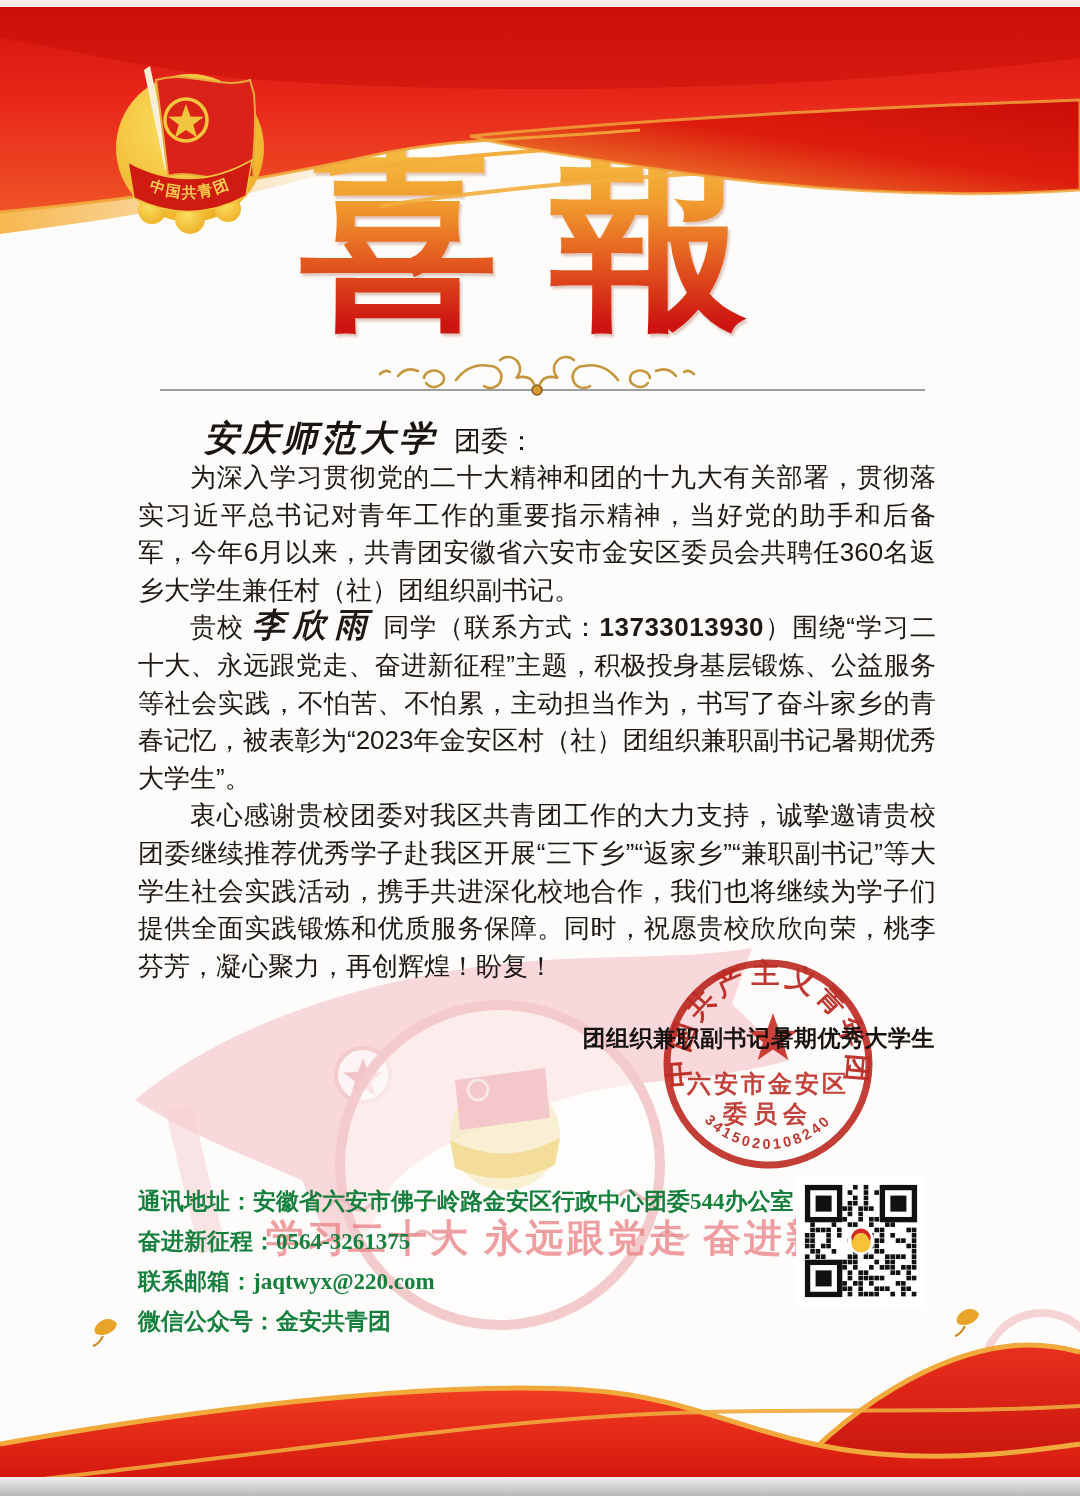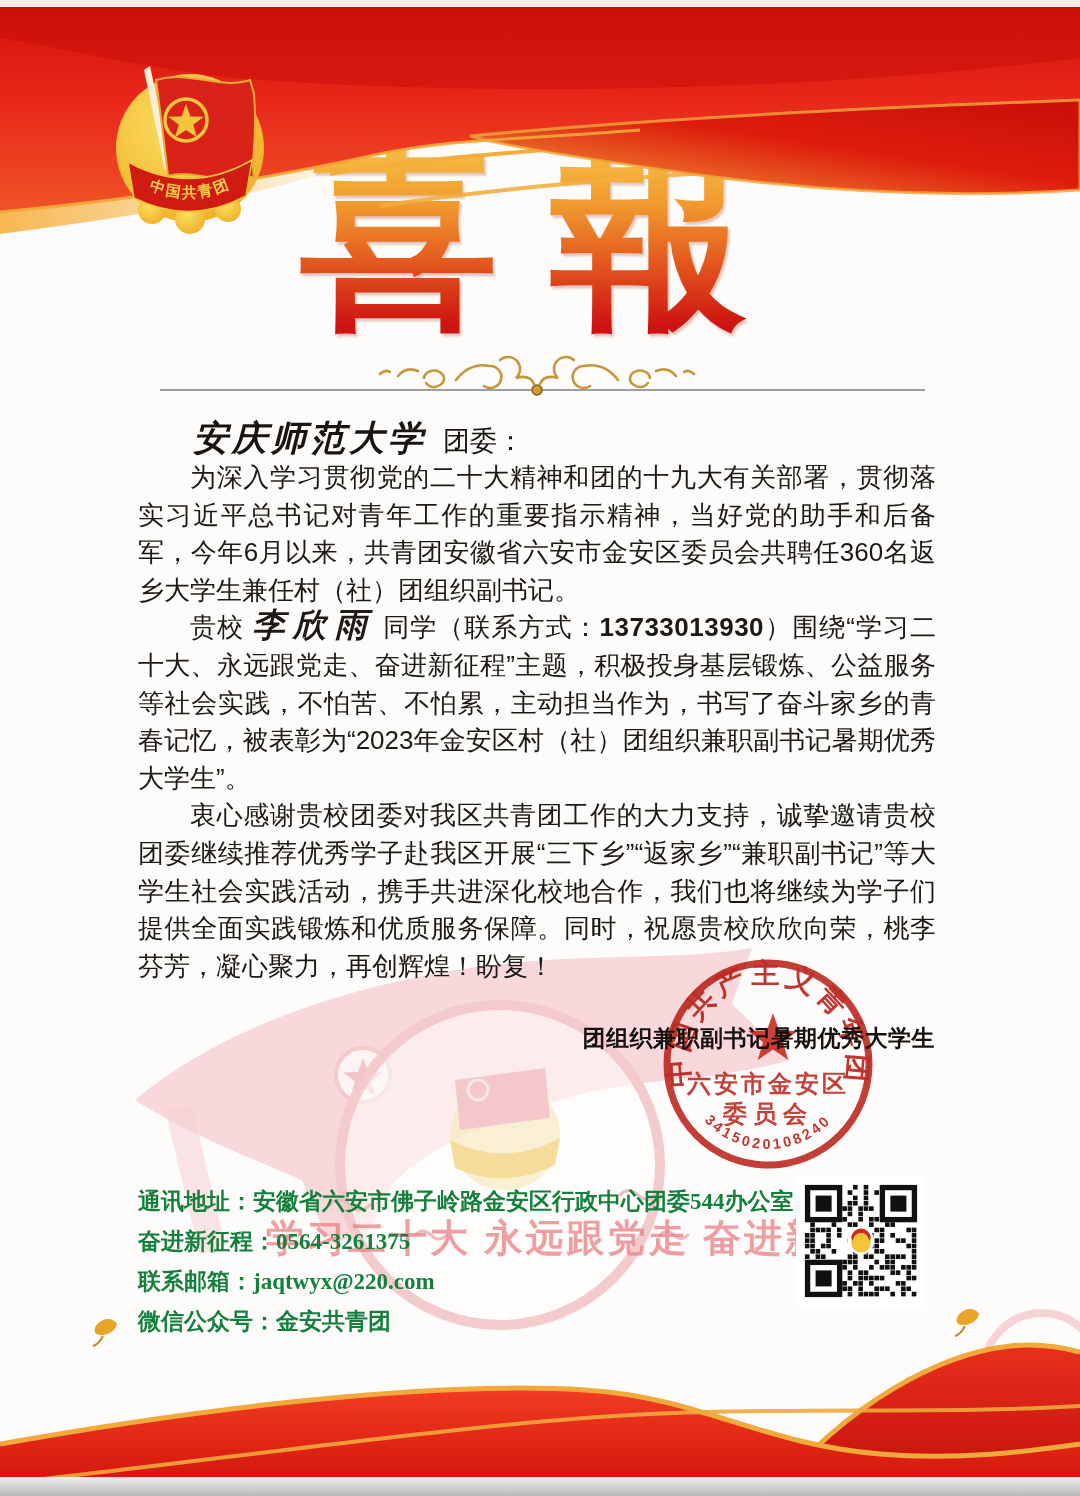--- a/index.html
+++ b/index.html
@@ -17,21 +17,21 @@
            font-weight:700; font-size:198px; line-height:225px; letter-spacing:52px;
            padding-left:20px;
            background:linear-gradient(180deg,#f6c445 4%,#f09a2e 32%,#e2531d 58%,#cd1410 82%);
            -webkit-background-clip:text; background-clip:text; color:transparent;
            filter:drop-shadow(2px 3px 1px rgba(140,40,5,.25)); z-index:4; }
 
   .flourish { position:absolute; top:344px; left:372px; z-index:4; }
   .rule { position:absolute; top:389px; left:160px; width:765px; height:2px;
           background:#9e9e9e; z-index:3; }
 
-  .salutation { position:absolute; top:415px; left:193px; width:700px; z-index:5; color:#171412;}
+  .salutation { position:absolute; top:415px; left:204px; width:700px; z-index:5; color:#171412;}
   .salutation .school { font-family:"Liberation Serif","DejaVu Serif",serif;
                         font-weight:700; font-size:35px; font-style:italic; letter-spacing:4px;}
   .salutation .suffix { font-size:27px; margin-left:16px; font-weight:500;}
 
   .letter { position:absolute; top:459px; left:138px; width:798px; z-index:5;
             font-size:26px; line-height:37.6px; color:#1c1916;
             text-align:justify; text-justify:inter-character; word-break:break-all;}
   .letter p { text-indent:2em; }
   .letter .stu { font-family:Liberation Mono, monospace; font-weight:700;
                  font-style:italic; font-size:33px; letter-spacing:7px; padding:0 8px;}

